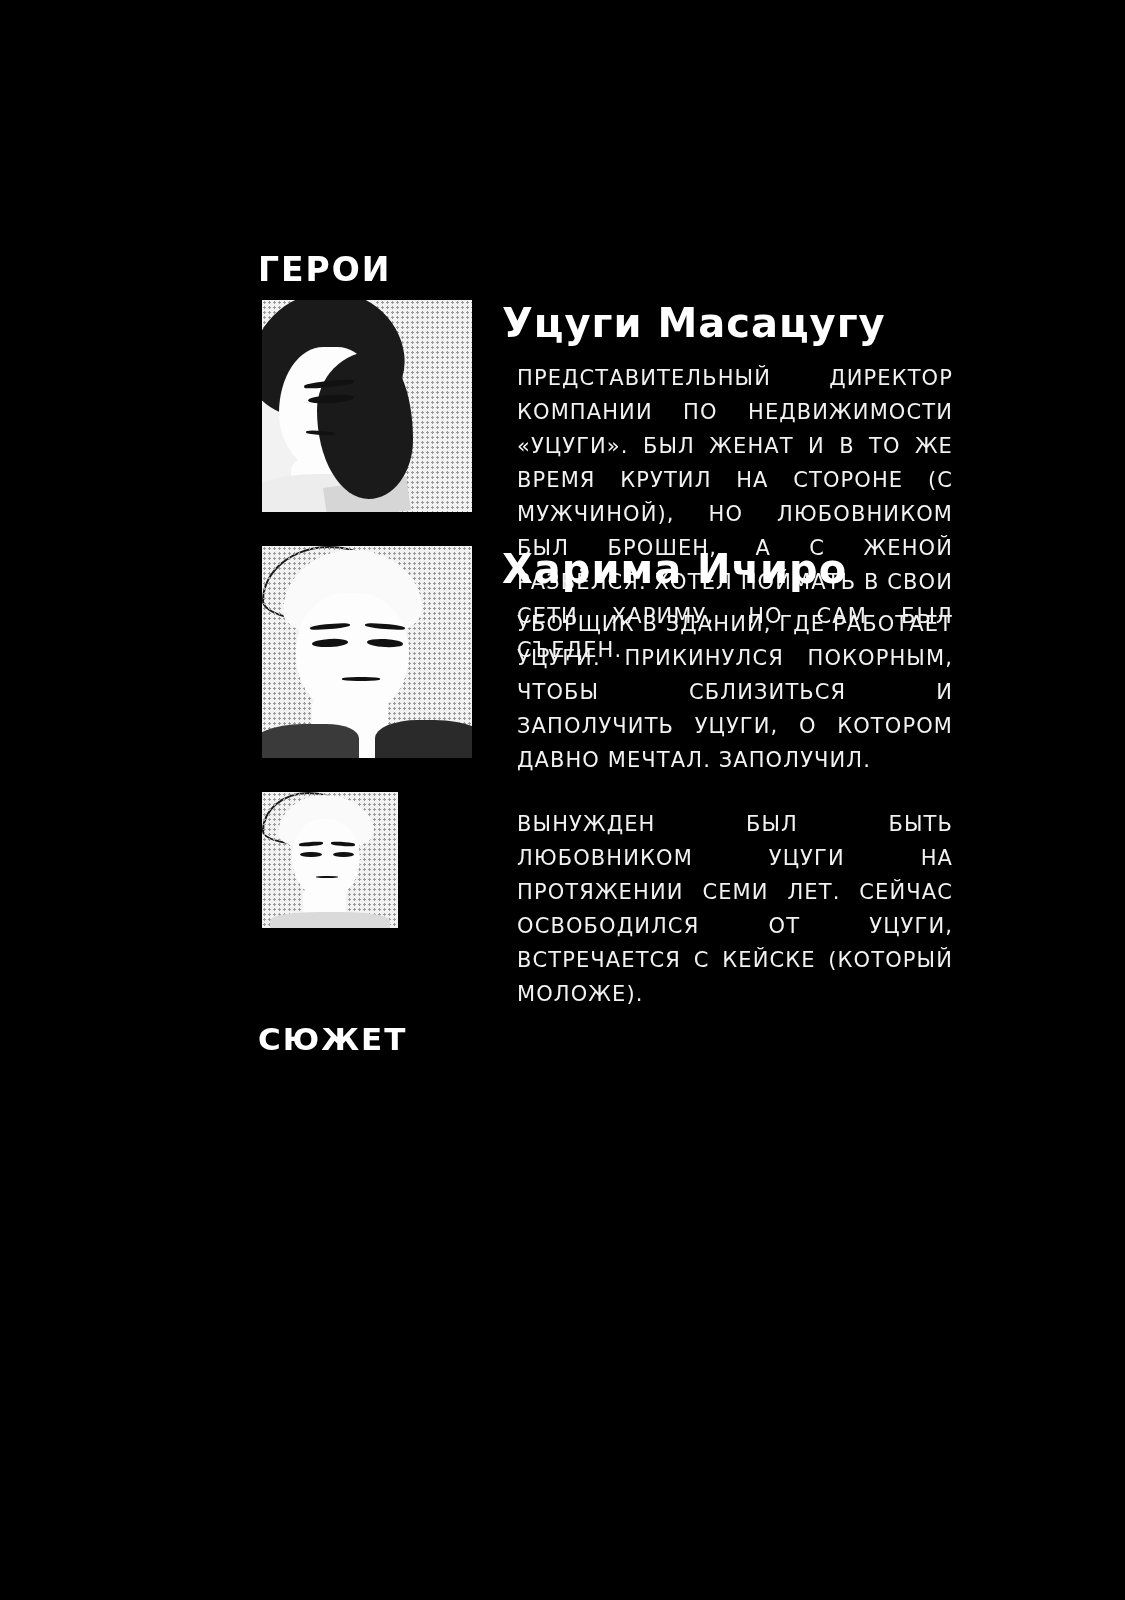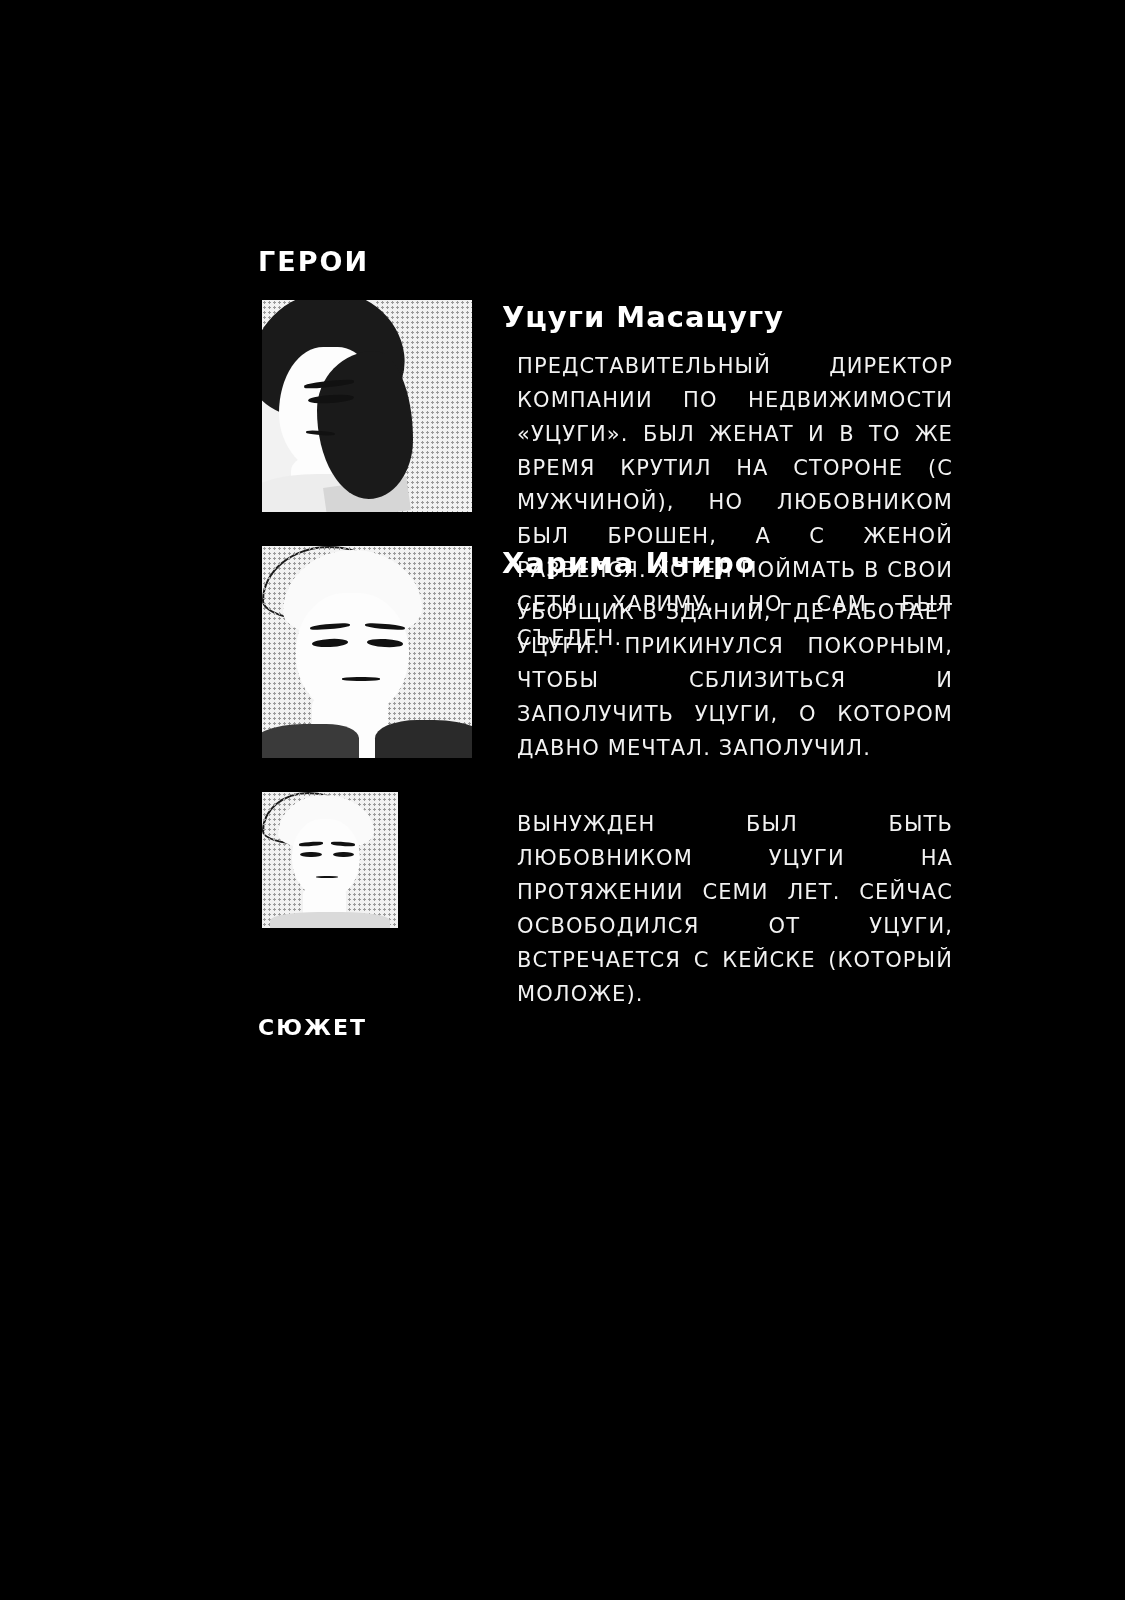--- a/index.html
+++ b/index.html
@@ -26,48 +26,48 @@
     font-family: "DejaVu Sans", sans-serif;
     font-weight: bold;
     letter-spacing: 2px;
     color: #ffffff;
     text-transform: uppercase;
   }
   #heroes-heading {
     position: absolute;
     left: 258px;
     top: 228px;
-    font-size: 27px;
+    font-size: 33px;
   }
   #plot-heading {
     position: absolute;
     left: 258px;
     top: 1000px;
-    font-size: 22px;
+    font-size: 31px;
   }
 
   
   .char {
     position: absolute;
     display: flex;
     align-items: flex-start;
   }
   .char-portrait {
     position: relative;
     overflow: hidden;
     background: #e9e9e9;
     flex: 0 0 auto;
   }
   .char-text {
     margin-left: 30px;
   }
   .char-name {
     font-family: "DejaVu Sans", sans-serif;
     font-weight: bold;
-    font-size: 29px;
+    font-size: 40px;
     letter-spacing: 1px;
     color: #ffffff;
     margin: 0 0 12px 0;
     white-space: nowrap;
   }
   .char-desc {
     font-family: "DejaVu Sans", sans-serif;
     font-size: 21px;
     line-height: 1.62;
     letter-spacing: 1.1px;

